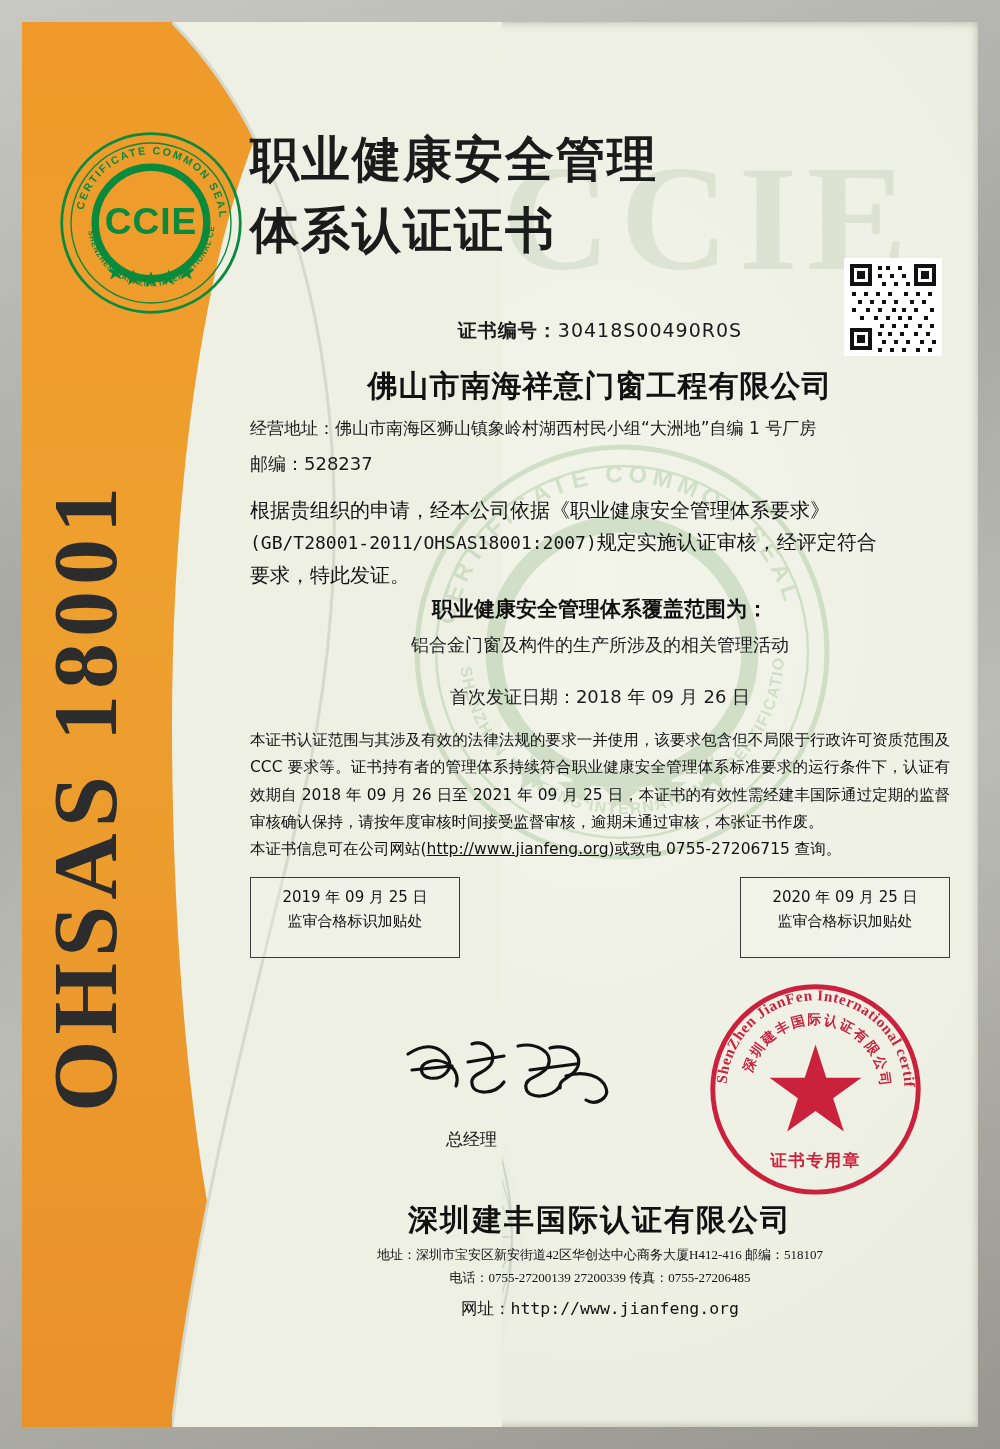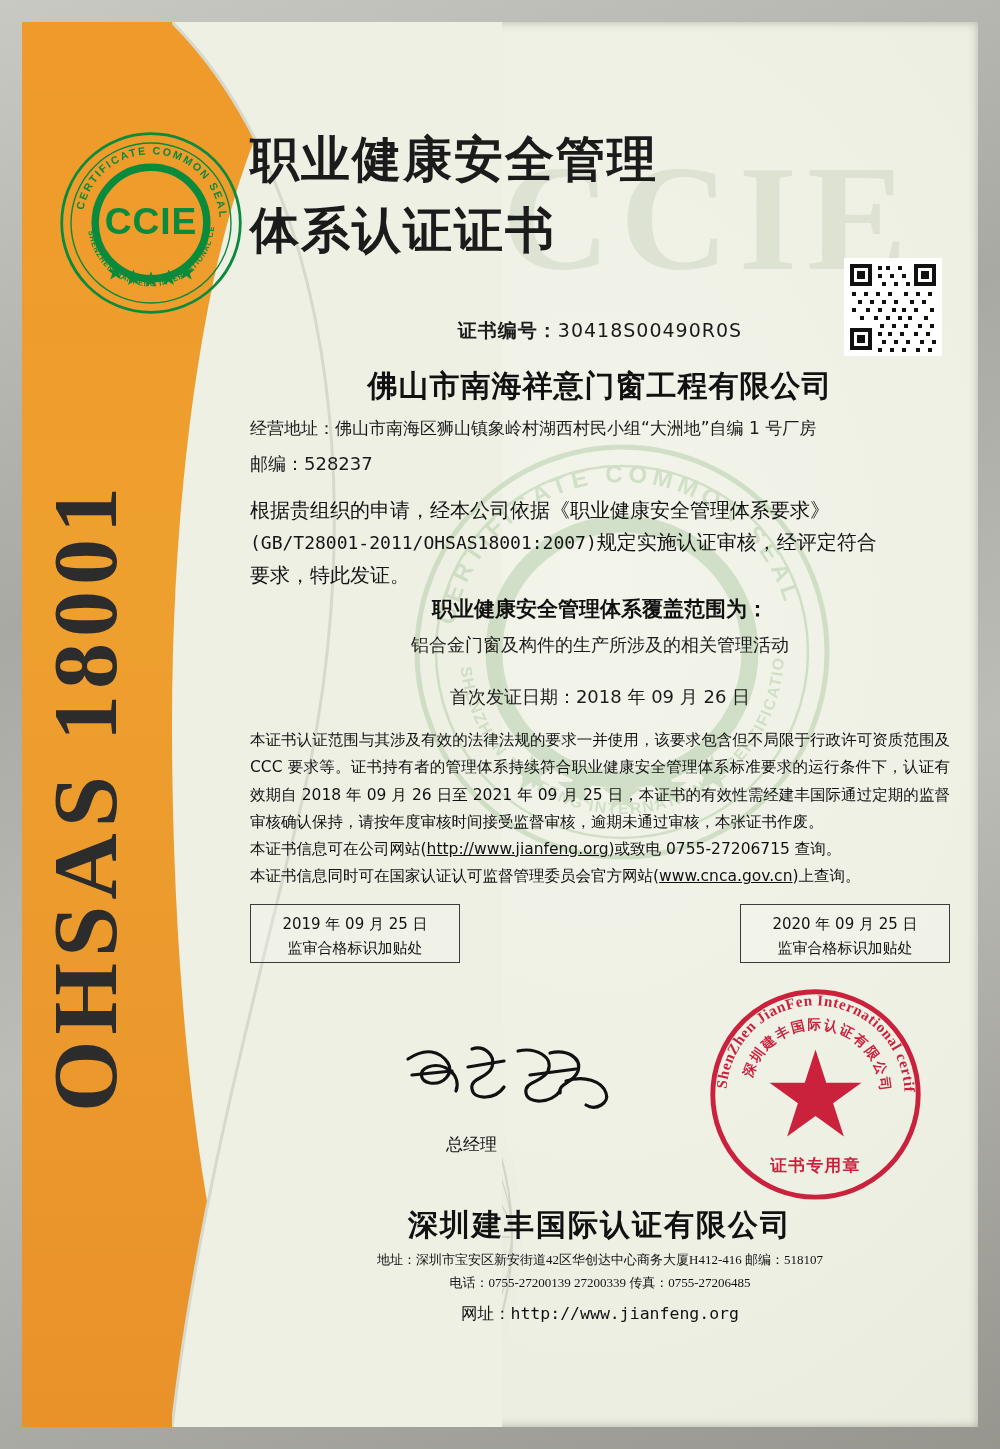--- a/index.html
+++ b/index.html
@@ -243,21 +243,21 @@
 
   .stamp-boxes {
     margin-top: 14px;
     display: flex;
     justify-content: space-between;
   }
   .stamp-box {
     width: 200px;
     border: 1px solid #3b3b3b;
     text-align: center;
-    padding: 7px 4px 2px;
+    padding: 7px 4px 24px;
     font-size: 15px;
     line-height: 1.6;
     font-family: "DejaVu Sans", sans-serif;
     color: #111;
     background: rgba(255,255,255,0.15);
   }
 
   
   .sign-area {
     position: relative;
@@ -505,23 +505,20 @@
 
       <div class="first-issue">
         <span>首次发证日期：</span><span>2018 年 09 月 26 日</span>
       </div>
 
       <div class="fineprint">
         <div>本证书认证范围与其涉及有效的法律法规的要求一并使用，该要求包含但不局限于行政许可资质范围及 CCC 要求等。证书持有者的管理体系持续符合职业健康安全管理体系标准要求的运行条件下，认证有效期自 2018 年 09 月 26 日至 2021 年 09 月 25 日，本证书的有效性需经建丰国际通过定期的监督审核确认保持，请按年度审核时间接受监督审核，逾期未通过审核，本张证书作废。</div>
         <div>
           <span>本证书信息可在公司网站(</span><span class="link">http://www.jianfeng.org</span><span>)或致电 0755-27206715 查询。</span>
         </div>
-        <div>
-          <span>本证书信息同时可在国家认证认可监督管理委员会官方网站(</span><span class="link">www.cnca.gov.cn</span><span>)上查询。</span>
-        </div>
       </div>
 
       <div class="stamp-boxes">
         <div class="stamp-box">
           <div>2019 年 09 月 25 日</div>
           <div>监审合格标识加贴处</div>
         </div>
         <div class="stamp-box">
           <div>2020 年 09 月 25 日</div>
           <div>监审合格标识加贴处</div>

